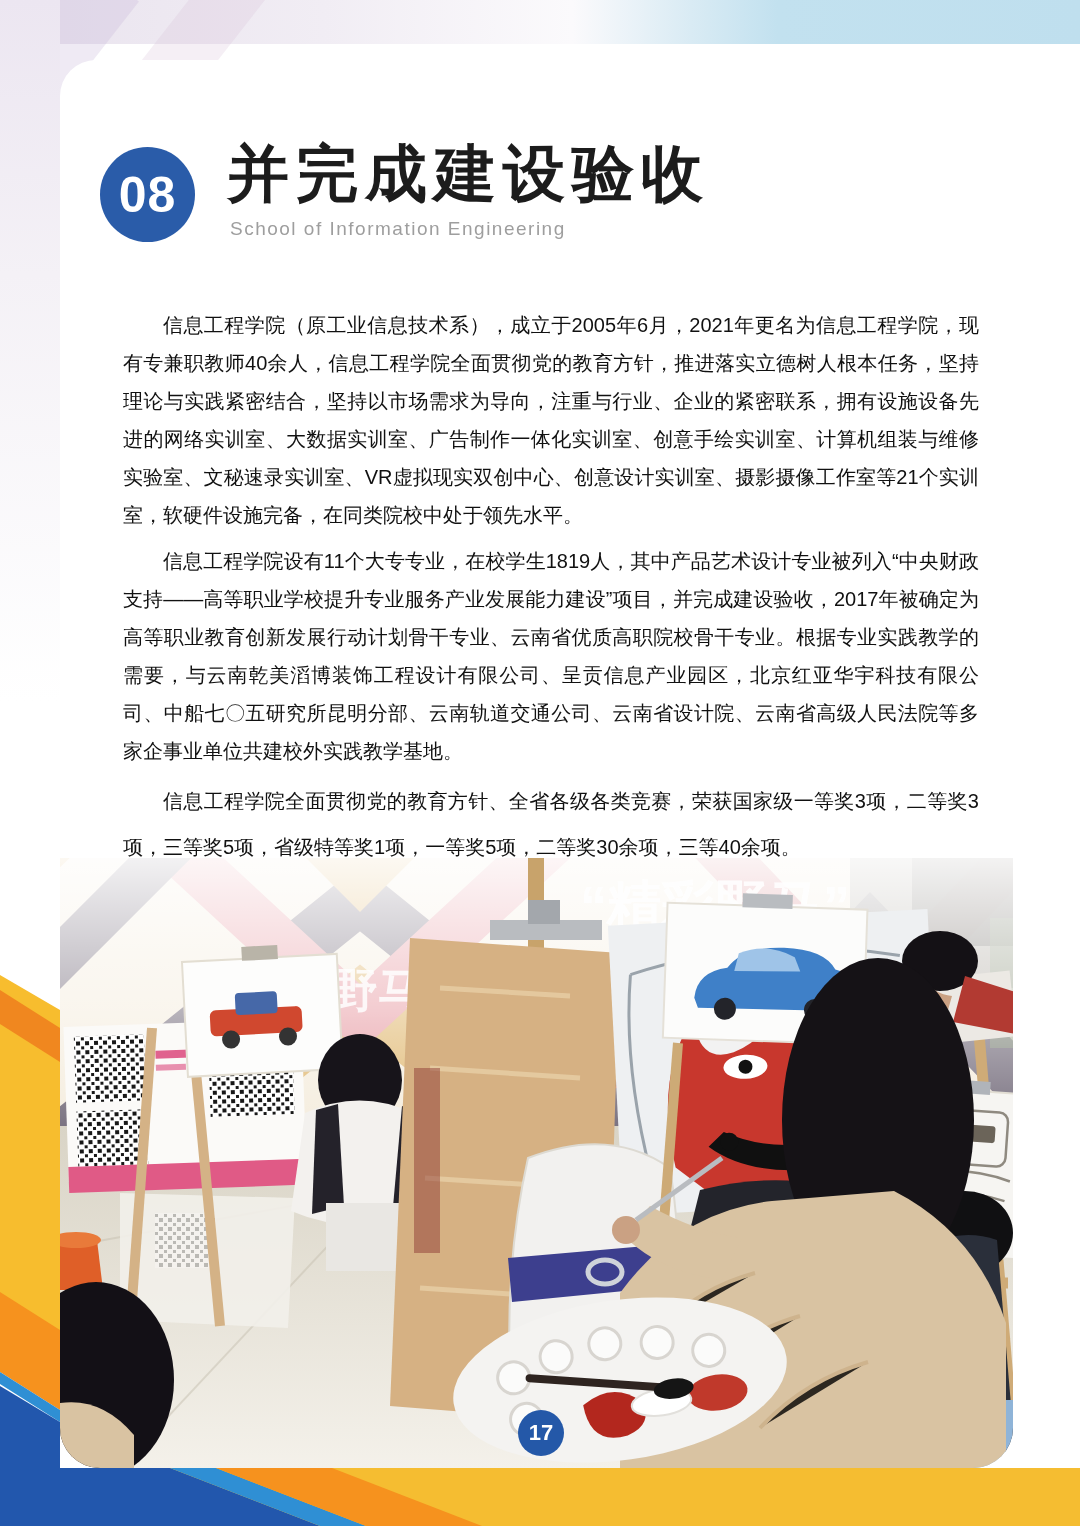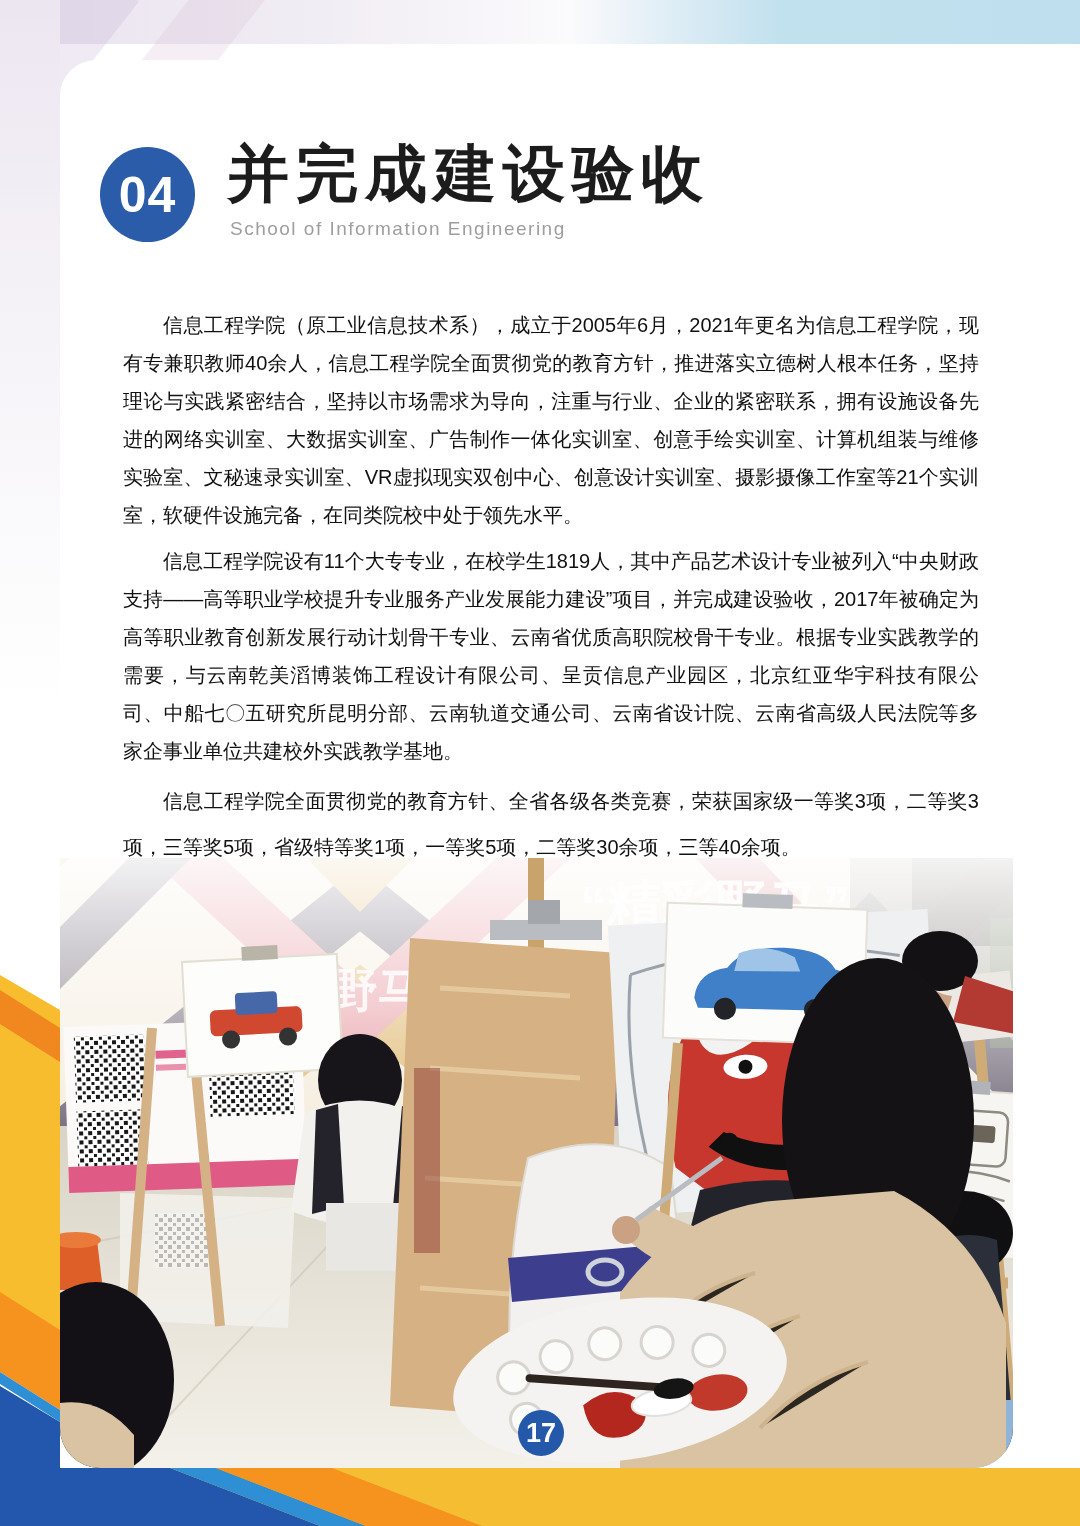--- a/index.html
+++ b/index.html
@@ -69,21 +69,21 @@
   .bodytext p.p3{margin-top:6px;line-height:46px;}
   
   .photo{
     position:absolute;left:0;top:798px;width:953px;height:610px;
     border-radius:0 0 40px 40px;overflow:hidden;background:#efece4;
   }
   .photo svg{display:block;}
   .pagenum{
     position:absolute;left:458px;top:1350px;width:46px;height:46px;border-radius:50%;
     background:#2458a8;color:#ffffff;display:flex;align-items:center;justify-content:center;
-    font-size:27px;font-weight:bold;z-index:5;text-align:center;
+    font-size:22px;font-weight:bold;z-index:5;text-align:center;
   }
 </style>
 </head>
 <body>
 
 <div class="page">
 
   <div class="top-strip"></div>
   <div class="corner-streak1"></div>
   <div class="corner-streak2"></div>
@@ -97,21 +97,21 @@
   </div>
   <div class="bottom-band">
     <div class="bb-dblue"></div>
     <div class="bb-lblue"></div>
     <div class="bb-orange"></div>
   </div>
 
   <div class="card">
 
     <div class="badge">
-      <span>04</span>
+      <span>08</span>
     </div>
     <div class="title-zh">并完成建设验收</div>
     <div class="title-en">School of Information Engineering</div>
 
     <div class="bodytext">
       <p>信息工程学院（原工业信息技术系），成立于2005年6月，2021年更名为信息工程学院，现有专兼职教师40余人，信息工程学院全面贯彻党的教育方针，推进落实立德树人根本任务，坚持理论与实践紧密结合，坚持以市场需求为导向，注重与行业、企业的紧密联系，拥有设施设备先进的网络实训室、大数据实训室、广告制作一体化实训室、创意手绘实训室、计算机组装与维修实验室、文秘速录实训室、VR虚拟现实双创中心、创意设计实训室、摄影摄像工作室等21个实训室，软硬件设施完备，在同类院校中处于领先水平。</p>
       <p>信息工程学院设有11个大专专业，在校学生1819人，其中产品艺术设计专业被列入“中央财政支持——高等职业学校提升专业服务产业发展能力建设”项目，并完成建设验收，2017年被确定为高等职业教育创新发展行动计划骨干专业、云南省优质高职院校骨干专业。根据专业实践教学的需要，与云南乾美滔博装饰工程设计有限公司、呈贡信息产业园区，北京红亚华宇科技有限公司、中船七〇五研究所昆明分部、云南轨道交通公司、云南省设计院、云南省高级人民法院等多家企事业单位共建校外实践教学基地。</p>
       <p class="p3">信息工程学院全面贯彻党的教育方针、全省各级各类竞赛，荣获国家级一等奖3项，二等奖3项，三等奖5项，省级特等奖1项，一等奖5项，二等奖30余项，三等40余项。</p>
     </div>
 

